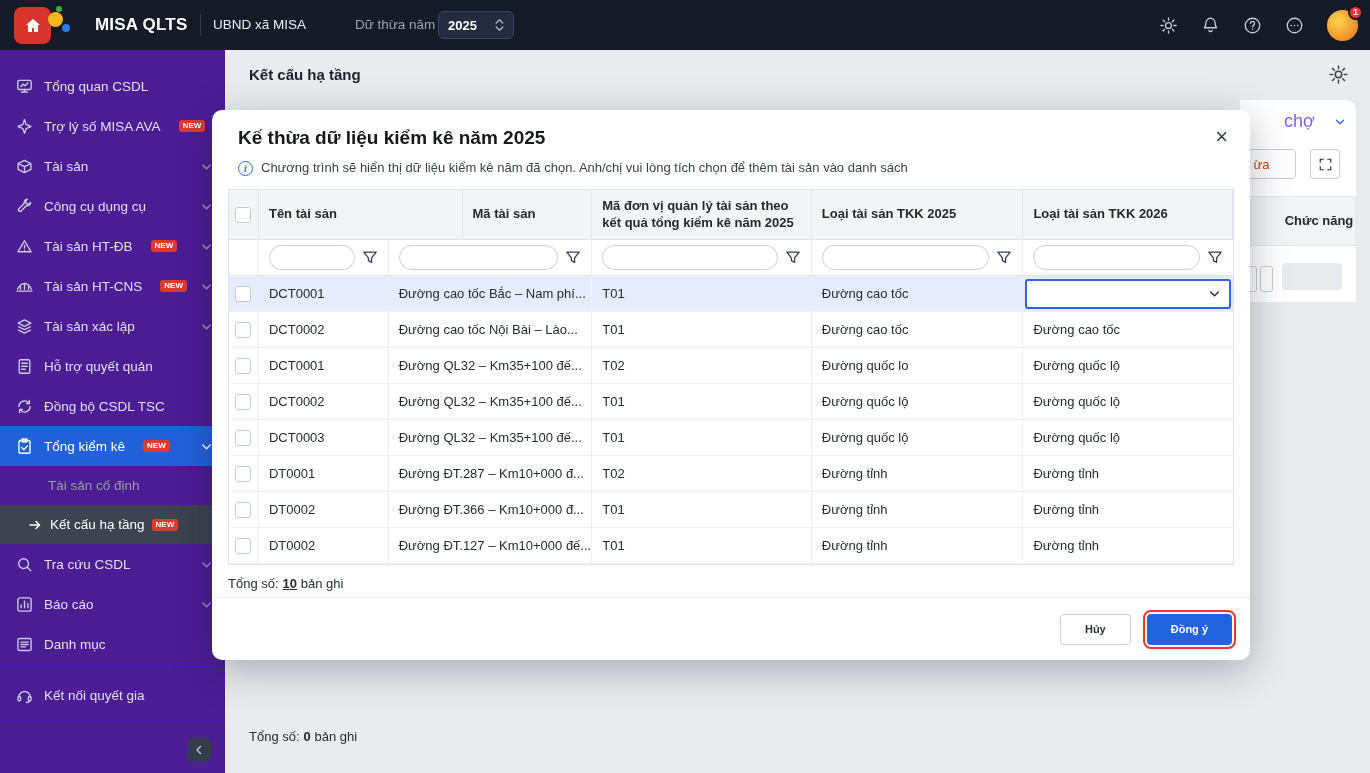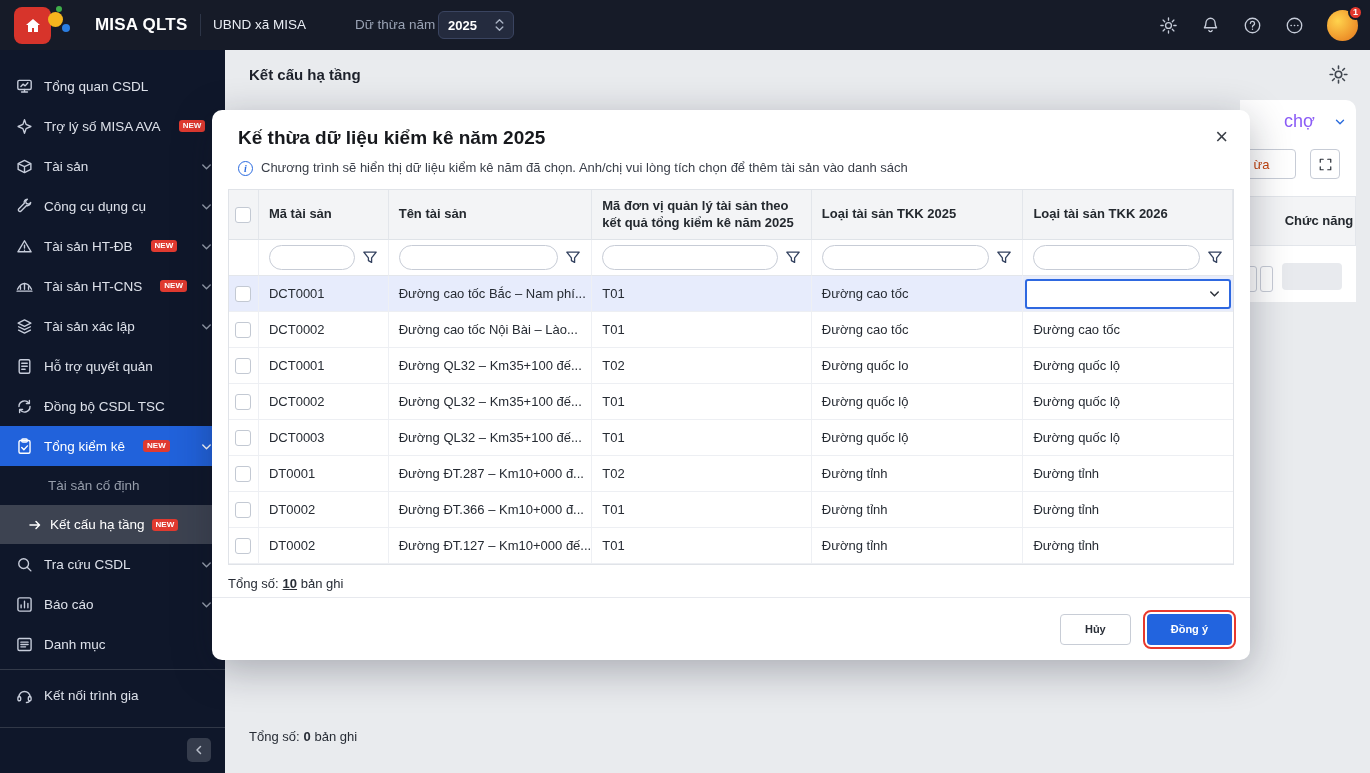--- a/index.html
+++ b/index.html
@@ -25,21 +25,21 @@
   .yr-box .yr-val { color:#ffffff; font-size:13px; font-weight:600; }
   .hdr-icons { position:absolute; right:12px; top:0; height:50px; display:flex; align-items:center; gap:23px; }
   .hicon { color:#c6ccd9; display:flex; }
   .avatar { position:relative; width:31px; height:31px; border-radius:50%;
             background:radial-gradient(circle at 35% 35%, #ffd34d, #f09a2e 60%, #df751f); }
   .avatar-badge { position:absolute; top:-5px; right:-5px; min-width:15px; height:15px; background:#e5392e; color:#fff;
                   border-radius:8px; font-size:9px; font-weight:700; display:flex; align-items:center; justify-content:center;
                   border:2px solid #161b28; padding:0 2px; }
 
   
-  .sidebar { position:absolute; top:50px; left:0; width:225px; height:723px; background:#0f172a; z-index:20; padding-top:16px; }
+  .sidebar { position:absolute; top:50px; left:0; width:225px; height:723px; background:#4c1d95; z-index:20; padding-top:16px; }
   .nav-item { height:40px; display:flex; align-items:center; padding:0 12px 0 16px; gap:11px; color:#dde1ea;
               font-size:13.5px; cursor:pointer; white-space:nowrap; }
   .nav-icon { color:#c7cddb; display:flex; flex-shrink:0; }
   .nav-chev { margin-left:auto; color:#99a1b0; display:flex; flex-shrink:0; }
   .badge-new { background:#e03a30; color:#fff; font-size:8px; font-weight:700; border-radius:3px; padding:2px 4px; margin-left:7px; line-height:1; }
   .nav-item.active { background:#2162db; color:#ffffff; }
   .nav-item.active .nav-icon, .nav-item.active .nav-chev { color:#ffffff; }
   .nav-sub { height:39px; display:flex; align-items:center; padding-left:48px; padding-right:12px; color:#969daa; font-size:13.5px; cursor:pointer; }
   .nav-sub.active { background:#3d4351; color:#ffffff; padding-left:28px; }
   .sub-arrow { margin-right:8px; display:flex; color:#ffffff; }
@@ -343,21 +343,21 @@
     <div class="side-sep"></div>
     <div class="nav-item">
       <span class="nav-icon">
           <svg width="17" height="17" viewBox="0 0 16 16" fill="none" stroke="currentColor" stroke-width="1.3" stroke-linecap="round" stroke-linejoin="round">
             <path d="M2.8 9.4a5.2 5.2 0 0 1 10.4 0"></path>
             <rect x="1.8" y="9" width="2.6" height="4" rx="1.2"></rect>
             <rect x="11.6" y="9" width="2.6" height="4" rx="1.2"></rect>
             <path d="M13 13a3.4 3.4 0 0 1-3.2 1.6"></path>
           </svg>
         </span>
-      <span class="nav-label">Kết nối trình gia</span>
+      <span class="nav-label">Kết nối quyết gia</span>
     </div>
     <div class="side-foot">
       <span class="collapse-btn">
         <svg width="10" height="10" viewBox="0 0 10 10" fill="none" stroke="currentColor" stroke-width="1.5" stroke-linecap="round" stroke-linejoin="round">
             <path d="M6.5 1.5 3 5l3.5 3.5"></path>
           </svg>
       </span>
     </div>
   </div>
 
@@ -403,22 +403,22 @@
       <span>Chương trình sẽ hiển thị dữ liệu kiểm kê năm đã chọn. Anh/chị vui lòng tích chọn để thêm tài sản vào danh sách</span>
     </div>
 
     <div class="m-table">
 
       <div class="thead">
         <div class="tr">
           <div class="td c0">
               <span class="cb"></span>
             </div>
+          <div class="td c2">Tên tài sản</div>
           <div class="td c1">Mã tài sản</div>
-          <div class="td c2">Tên tài sản</div>
           <div class="td c3">Mã đơn vị quản lý tài sản theo kết quả tổng kiểm kê năm 2025</div>
           <div class="td c4">Loại tài sản TKK 2025</div>
           <div class="td c5">Loại tài sản TKK 2026</div>
         </div>
       </div>
 
       <div class="tr frow">
         <div class="td c0"></div>
         <div class="td c1">
             <input class="flt" style="">

